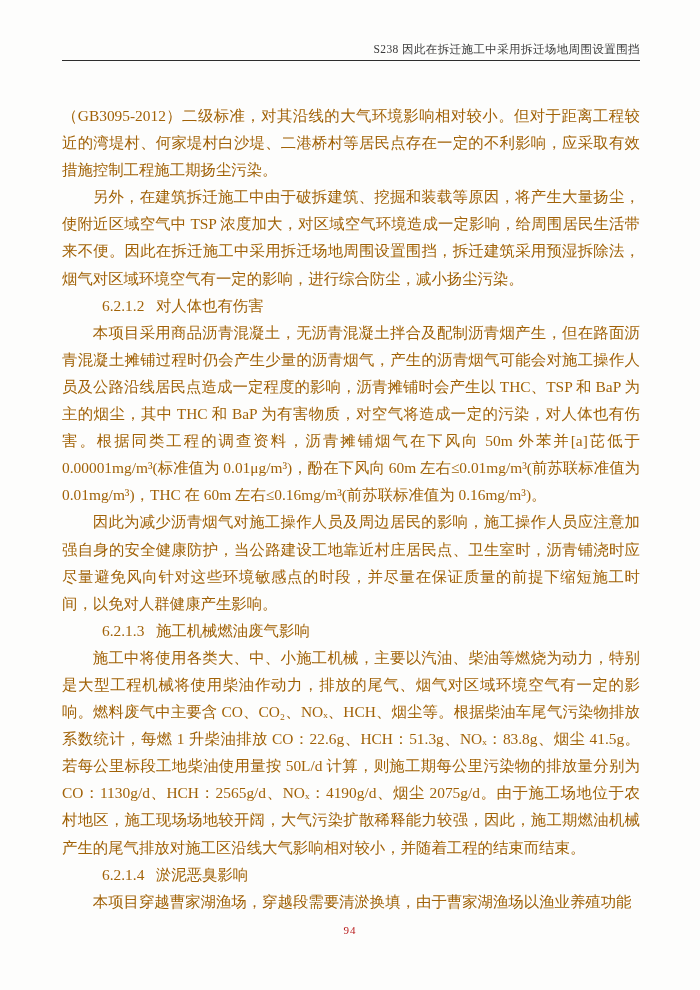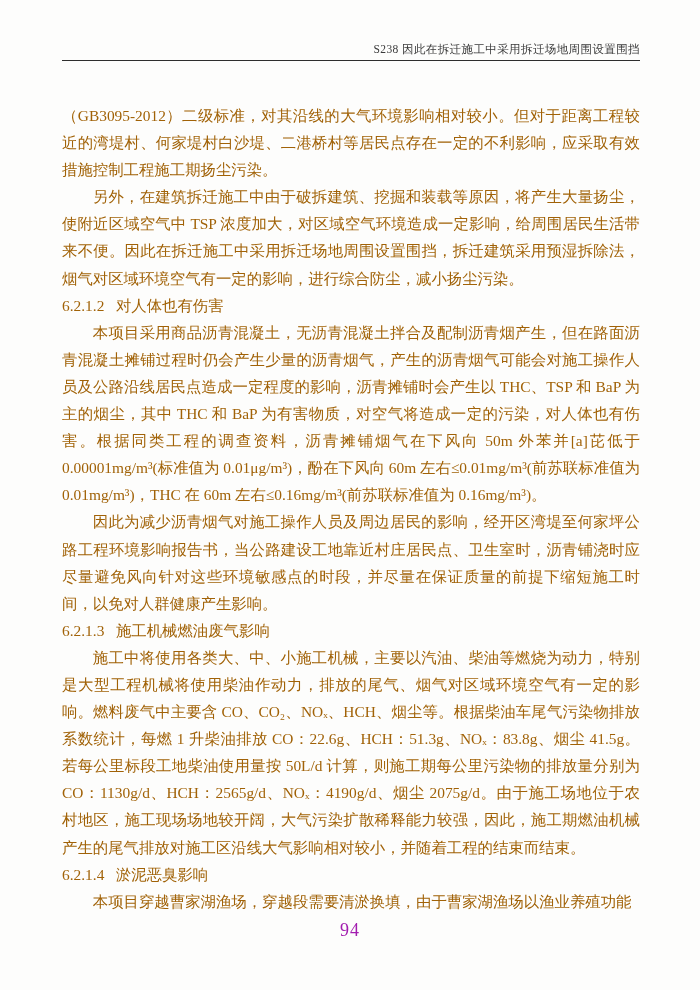--- a/index.html
+++ b/index.html
@@ -57,32 +57,33 @@
   }
   .heading {
     margin: 0;
     font-size: 15.4px;
     font-weight: normal;
     line-height: 27.1px;
     text-align: left;
   }
   .heading .h-num {
     margin-right: 0.75em;
+    margin-left: 40px;
   }
   
   .page-footer {
     position: absolute;
     top: 920px;
     left: 0;
     width: 700px;
     text-align: center;
   }
   .page-number {
-    font-size: 18px;
-    color: #a21caf;
+    font-size: 11px;
+    color: #b91c1c;
     letter-spacing: 1px;
     font-family: Liberation Serif, serif;
   }
 </style>
 </head>
 <body>
 
 <div class="page">
 
   <header class="page-header">
@@ -95,21 +96,21 @@
     <p class="para no-indent">（GB3095-2012）二级标准，对其沿线的大气环境影响相对较小。但对于距离工程较近的湾堤村、何家堤村白沙堤、二港桥村等居民点存在一定的不利影响，应采取有效措施控制工程施工期扬尘污染。</p>
 
     <p class="para">另外，在建筑拆迁施工中由于破拆建筑、挖掘和装载等原因，将产生大量扬尘，使附近区域空气中 TSP 浓度加大，对区域空气环境造成一定影响，给周围居民生活带来不便。因此在拆迁施工中采用拆迁场地周围设置围挡，拆迁建筑采用预湿拆除法，烟气对区域环境空气有一定的影响，进行综合防尘，减小扬尘污染。</p>
 
     <h3 class="heading">
       <span class="h-num">6.2.1.2</span><span class="h-title">对人体也有伤害</span>
     </h3>
 
     <p class="para">本项目采用商品沥青混凝土，无沥青混凝土拌合及配制沥青烟产生，但在路面沥青混凝土摊铺过程时仍会产生少量的沥青烟气，产生的沥青烟气可能会对施工操作人员及公路沿线居民点造成一定程度的影响，沥青摊铺时会产生以 THC、TSP 和 BaP 为主的烟尘，其中 THC 和 BaP 为有害物质，对空气将造成一定的污染，对人体也有伤害。根据同类工程的调查资料，沥青摊铺烟气在下风向 50m 外苯并[a]芘低于 0.00001mg/m³(标准值为 0.01μg/m³)，酚在下风向 60m 左右≤0.01mg/m³(前苏联标准值为 0.01mg/m³)，THC 在 60m 左右≤0.16mg/m³(前苏联标准值为 0.16mg/m³)。</p>
 
-    <p class="para">因此为减少沥青烟气对施工操作人员及周边居民的影响，经开区湾堤至何家坪公路工程环境影响报告书，当公路建设工地靠近村庄居民点、卫生室时，沥青铺浇时应尽量避免风向针对这些环境敏感点的时段，并尽量在保证质量的前提下缩短施工时间，以免对人群健康产生影响。</p>
+    <p class="para">因此为减少沥青烟气对施工操作人员及周边居民的影响，施工操作人员应注意加强自身的安全健康防护，当公路建设工地靠近村庄居民点、卫生室时，沥青铺浇时应尽量避免风向针对这些环境敏感点的时段，并尽量在保证质量的前提下缩短施工时间，以免对人群健康产生影响。</p>
 
     <h3 class="heading">
       <span class="h-num">6.2.1.3</span><span class="h-title">施工机械燃油废气影响</span>
     </h3>
 
     <p class="para">施工中将使用各类大、中、小施工机械，主要以汽油、柴油等燃烧为动力，特别是大型工程机械将使用柴油作动力，排放的尾气、烟气对区域环境空气有一定的影响。燃料废气中主要含 CO、CO₂、NOₓ、HCH、烟尘等。根据柴油车尾气污染物排放系数统计，每燃 1 升柴油排放 CO：22.6g、HCH：51.3g、NOₓ：83.8g、烟尘 41.5g。若每公里标段工地柴油使用量按 50L/d 计算，则施工期每公里污染物的排放量分别为 CO：1130g/d、HCH：2565g/d、NOₓ：4190g/d、烟尘 2075g/d。由于施工场地位于农村地区，施工现场场地较开阔，大气污染扩散稀释能力较强，因此，施工期燃油机械产生的尾气排放对施工区沿线大气影响相对较小，并随着工程的结束而结束。</p>
 
     <h3 class="heading">
       <span class="h-num">6.2.1.4</span><span class="h-title">淤泥恶臭影响</span>
     </h3>

